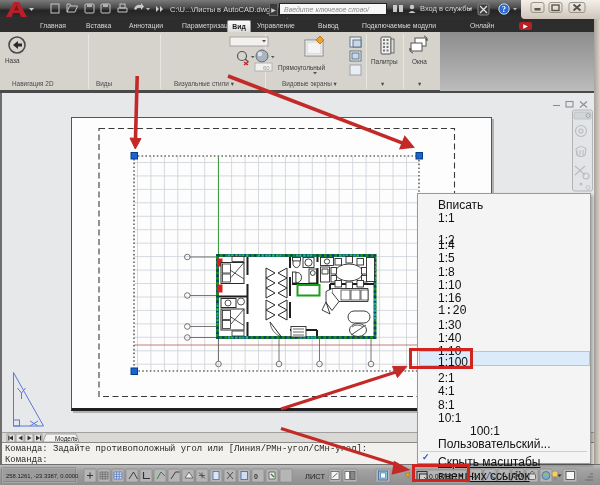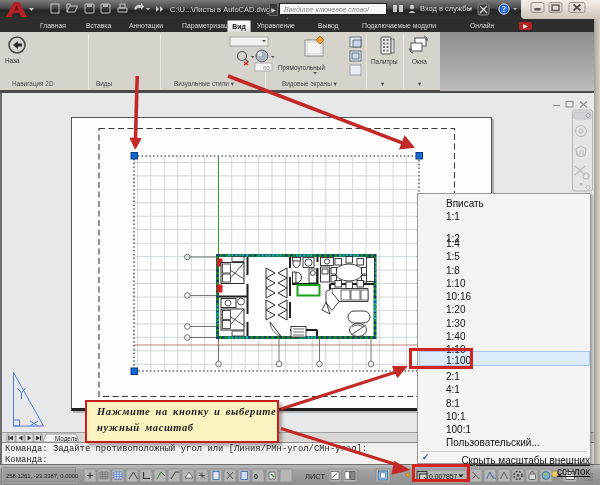--- a/index.html
+++ b/index.html
@@ -38,21 +38,21 @@
 #leftstrip { left:0; top:93px; width:2px; height:392px; background:#6e6e6e; }
 #paper { position:absolute; left:69px; top:24px; width:421px; height:294px; background:#fdfdfd;
   border:1px solid #555; border-bottom:3px solid #1f1f1f; box-shadow:2px 2px 0 #b0b2b5; }
 #rightstrip { left:594px; top:93px; width:6px; height:339px; background:#d6d2ca; border-left:1px solid #8e8e8e; }
 #framestrip { left:594px; top:0px; width:6px; height:464px; background:linear-gradient(90deg,#a9a298,#d8d2c8); z-index:12; }
 #corner { z-index:13; }
 
 
 #popup { left:417px; top:193px; width:174px; height:271px; background:#f4f4f4; border:1px solid #9a9a9a;
   box-shadow:2px 2px 3px rgba(0,0,0,0.3); z-index:20; }
-.pitem { position:absolute; left:28px; font-size:10px; color:#111;text-align:right; }
+.pitem { position:absolute; left:20px; font-size:12px; color:#111; }
 #hl100 { position:absolute; left:1px; top:157px; width:171px; height:15px; background:#dcebfa; border:1px solid #aac6e8; }
 
 
 .callout { position:absolute; z-index:40; background:#fbf4c1; border:2.5px solid #c5201d; box-shadow:3px 3px 3px rgba(80,80,80,0.45);
   font-family:"Liberation Serif", serif; font-weight:bold; font-style:italic; color:#1a1a1a; }
 #co1 { left:26px; top:33px; width:202px; height:42px; font-size:10.5px; padding:6px 0 0 12px; letter-spacing:0.55px; word-spacing:2px; line-height:16px; }
 #co2 { left:85px; top:400px; width:194px; height:42.5px; font-size:10.5px; padding:2px 0 0 10px; letter-spacing:0.6px; word-spacing:2px; line-height:16px; }
 
 
 #tabbar { z-index:10; left:2px; top:432px; width:592px; height:10px; background:#d9d8d4; border-top:1px solid #a0a0a0; }
@@ -378,31 +378,31 @@
 
   <div id="popup" class="abs">
     <div id="hl100"></div>
     <div class="pitem" style="top:4px;">Вписать</div>
     <div class="pitem" style="top:17.3px;">1:1</div>
     <div class="pitem" style="top:30.6px;margin-top:8px;">1:2</div>
     <div class="pitem" style="top:43.9px;">1:4</div>
     <div class="pitem" style="top:57.2px;">1:5</div>
     <div class="pitem" style="top:70.5px;">1:8</div>
     <div class="pitem" style="top:83.8px;">1:10</div>
-    <div class="pitem" style="top:97.1px;">10:16</div>
-    <div class="pitem" style="top:110.4px;">1:20</div>
+    <div class="pitem" style="top:97.1px;">1:16</div>
+    <div class="pitem" style="top:110.4px;font-family:Liberation Mono, monospace;">1:20</div>
     <div class="pitem" style="top:123.7px;">1:30</div>
     <div class="pitem" style="top:137px;">1:40</div>
     <div class="pitem" style="top:150.3px;">1:10</div>
     <div class="pitem" style="top:161.2px;">1:100</div>
     <div class="pitem" style="top:176.9px;">2:1</div>
     <div class="pitem" style="top:190.2px;">4:1</div>
     <div class="pitem" style="top:203.5px;">8:1</div>
     <div class="pitem" style="top:216.8px;">10:1</div>
-    <div class="pitem" style="top:230.1px;">100:1</div>
+    <div class="pitem" style="top:230.1px;margin-left:32px;">100:1</div>
     <div class="pitem" style="top:243.4px;">Пользовательский...</div>
     <div style="position:absolute;left:2px;top:257px;width:167px;height:1px;background:#d0d0d0;"></div>
     <div class="pitem" style="top:260.5px;text-decoration:underline;">Скрыть масштабы внешних ссылок</div>
     <div style="position:absolute;left:4px;top:258px;color:#2a52b8;font-size:9px;font-weight:bold;">✓</div>
   </div>
 
   <div class="redrect" style="left:409px;top:348px;width:64px;height:21px;"></div>
   <div class="redrect" style="left:412px;top:464px;width:58px;height:18px;"></div>
 
   <div id="tabbar" class="abs">
@@ -515,21 +515,20 @@
       <circle cx="555" cy="9" r="3" fill="#f0d060" stroke="#a8924a" stroke-width="0.6"></circle>
       <rect x="554" y="12" width="2.2" height="2.6" fill="#888"></rect>
       <path d="M558.5 9.5 l4 0 l-2 2.5 z" fill="#333" transform="translate(-1,0)"></path>
       <rect x="566" y="6.5" width="8.5" height="8" fill="#f8f8f8" stroke="#555" stroke-width="0.9"></rect>
       <g stroke="#6a6a6a" stroke-width="0.9">
         <path d="M585 15 h8 M587.5 12 h5.5 M590 9 h3"></path>
       </g>
     </svg>
   </div>
 
-  <div id="co2" class="callout">Нажмите на кнопку и выберите<br>нужный масштаб</div>
 
   <svg id="annsvg" width="600" height="485" viewBox="0 0 600 485" style="pointer-events:none;">
     <g stroke="#c32a27" fill="#c32a27">
       <path d="M137.2 76 L135.5 139 " stroke-width="3.6"></path>
       <path d="M130 138 L141 138.6 L135.3 149 Z" stroke-width="1"></path>
       <path d="M228 76 L402.7 143.1" stroke-width="3.6"></path>
       <path d="M404.9 137.2 L413 147 L400.5 148.4 Z" stroke-width="2"></path>
       <path d="M281 409 L396 372" stroke-width="3.2"></path>
       <path d="M392.5 366.5 L407 366.3 L397.5 377.5 Z" stroke-width="1"></path>
       <path d="M281 428.5 L396 464.5" stroke-width="3.2"></path>

